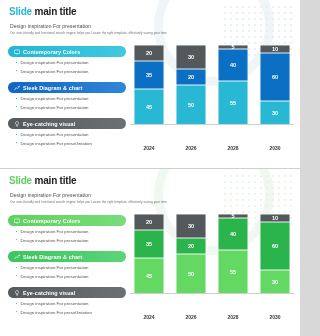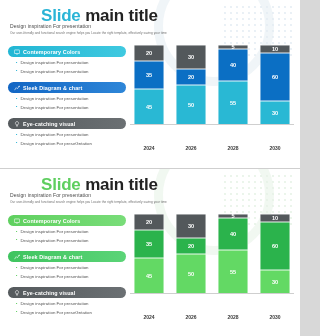--- a/index.html
+++ b/index.html
@@ -29,23 +29,22 @@
     position: absolute; top: 4px; right: 4px;
     width: 74px; height: 56px;
     background-image: radial-gradient(var(--deco) 0.7px, transparent 0.8px);
     background-size: 6px 6px;
     opacity: .85;
   }
 
   
   .title {
     position: absolute; left: 9px; top: 6px;
-    font-size: 17px; font-weight: 700; color: #222; letter-spacing: -0.2px;
+    font-size: 10px; font-weight: 700; color: #222; letter-spacing: -0.2px;
     white-space: nowrap;
-    margin-left: 32px;
   }
   .title .accent { color: var(--accent); }
   .subtitle {
     position: absolute; left: 10px; top: 23px;
     font-size: 5px; color: #4a4a4a; letter-spacing: .1px;
   }
   .microtext {
     position: absolute; left: 10px; top: 31px;
     font-size: 3.1px; color: #707070; letter-spacing: .05px;
     white-space: nowrap;

